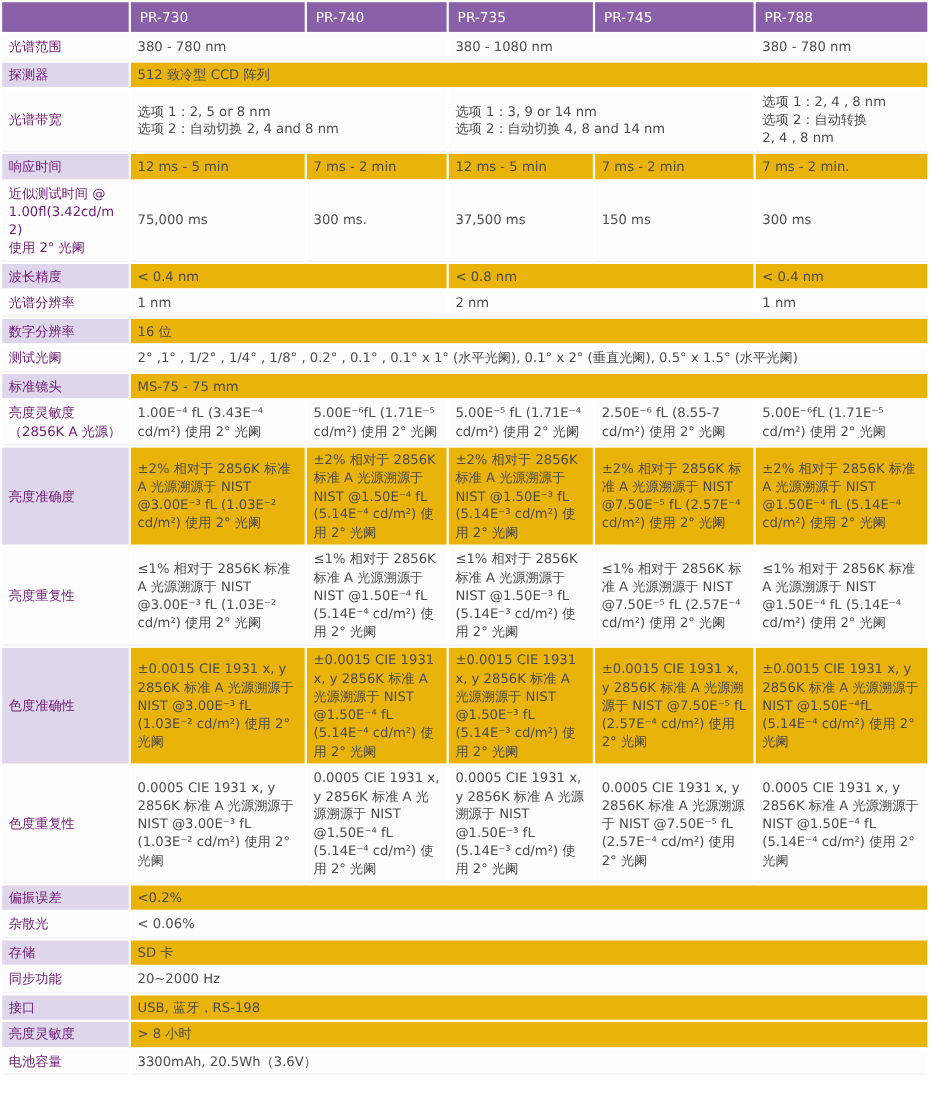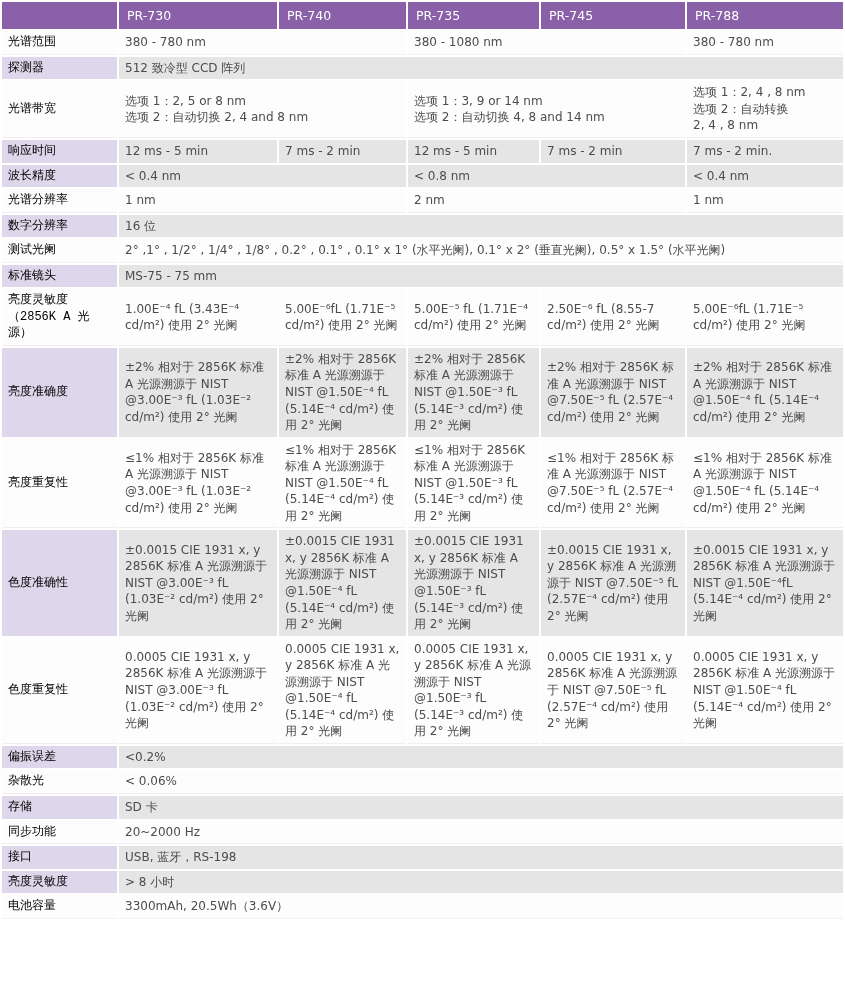--- a/index.html
+++ b/index.html
@@ -1,25 +1,25 @@
 <!DOCTYPE html>
 <html><head>
 <meta charset="utf-8">
 <style>
   html,body{margin:0;padding:0;background:#ffffff;}
   body{width:845px;font-family:"DejaVu Sans",sans-serif;color:#4c4c4c;}
   table{border-collapse:separate;border-spacing:2px;width:845px;table-layout:fixed;background:#ffffff;}
   td{vertical-align:middle;font-size:12px;line-height:1.38;padding:3px 6px;word-wrap:break-word;white-space:pre-line;}
   tr.head td{background:#8a61a8;color:#ffffff;font-size:12.5px;padding:5px 8px;white-space:nowrap;}
   tr.head td.corner{background:#8a61a8;}
-  tr.lav td{background:#e5e5e5;}
+  tr.lav td{background:#eab308;}
   tr.lav td.lbl{background:#ded6ea;margin-left:31px;}
   tr.white td{background:#fdfdfe;border-bottom:1px solid #f0eef4;}
   tr.white td.lbl{background:#fdfdfe;}
-  td.lbl{color:#000000;font-family:Liberation Mono, monospace;}
+  td.lbl{color:#701a75;}
   td.val{color:#4c4c4c;margin-left:44px;}
 </style>
 </head>
 <body>
 
 <table>
   <colgroup>
     <col style="width:115px">
       <col style="width:158px">
       <col style="width:127px">
@@ -58,20 +58,30 @@
 选项 2：自动转换
 2, 4 , 8 nm</td>
       </tr>
       <tr class="lav">
         <td class="lbl">响应时间</td>
         <td class="val">12 ms - 5 min</td>
         <td class="val">7 ms - 2 min</td>
         <td class="val">12 ms - 5 min</td>
         <td class="val">7 ms - 2 min</td>
         <td class="val">7 ms - 2 min.</td>
+      </tr>
+      <tr class="white">
+        <td class="lbl">近似测试时间 @
+1.00fl(3.42cd/m2)
+使用 2° 光阑</td>
+        <td class="val">75,000 ms</td>
+        <td class="val">300 ms.</td>
+        <td class="val">37,500 ms</td>
+        <td class="val">150 ms</td>
+        <td class="val">300 ms</td>
       </tr>
       <tr class="lav">
         <td class="lbl">波长精度</td>
         <td class="val" colspan="2">&lt; 0.4 nm</td>
         <td class="val" colspan="2">&lt; 0.8 nm</td>
         <td class="val">&lt; 0.4 nm</td>
       </tr>
       <tr class="white">
         <td class="lbl">光谱分辨率</td>
         <td class="val" colspan="2">1 nm</td>

